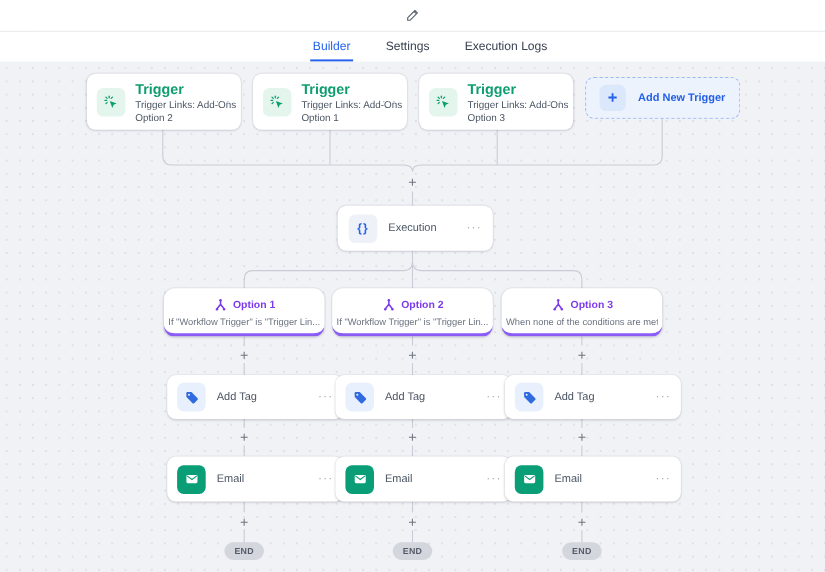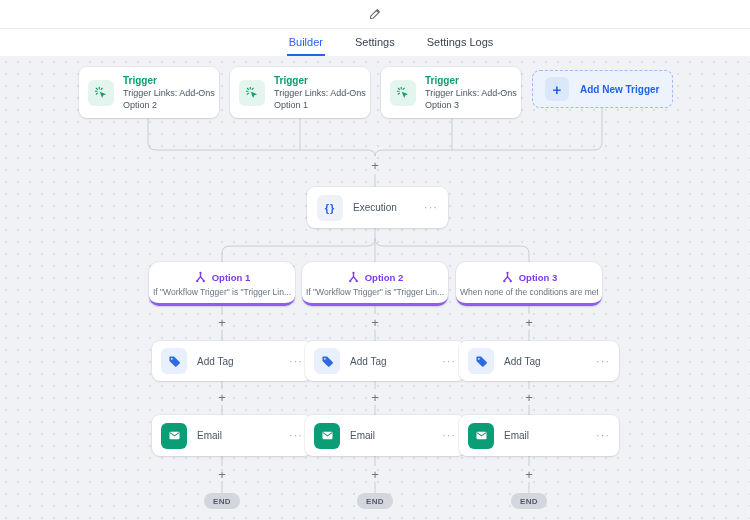--- a/index.html
+++ b/index.html
@@ -32,21 +32,21 @@
   .green-lt{background:#e4f5ee;}
   .blue-lt{background:#e8effd;}
   .gray-lt{background:#eef1f8;}
   .green-solid{background:#0a9e77;}
 
   .dots{margin-left:auto;color:#a7abb5;font-size:11px;letter-spacing:1px;line-height:1;cursor:pointer;}
 
   
   .trigger-card{width:140px;height:51px;display:flex;align-items:center;gap:9px;padding:0 9px;}
   .t-lines{line-height:1.35;min-width:0;}
-  .t-type{font-size:10px;font-weight:700;color:#0d9d6f;}
+  .t-type{font-size:13px;font-weight:700;color:#0d9d6f;}
   .t-line{font-size:9px;color:#4b5563;white-space:nowrap;}
 
   
   .add-new{position:absolute;width:141px;height:38px;border:1.4px dashed #9fbbf2;background:#edf3fd;
     border-radius:8px;display:flex;align-items:center;padding:0 12px;gap:11px;cursor:pointer;}
   .plus-sq{width:24px;height:24px;border-radius:6px;background:#dbe7fb;color:#2563eb;font-size:15px;font-weight:600;
     display:flex;align-items:center;justify-content:center;line-height:1;}
   .add-new-label{font-size:10px;font-weight:700;color:#2360e8;white-space:nowrap;}
 
   
@@ -83,21 +83,21 @@
         <svg width="12" height="12" viewBox="0 0 14 14">
             <path d="M9.6 1.8 L12.2 4.4 L4.6 12 L1.8 12.2 L2 9.4 Z M8.6 2.8 L11.2 5.4" stroke="#5b6470" stroke-width="1.2" fill="none" stroke-linejoin="round"></path>
           </svg>
       </span>
     </div>
   </header>
 
   <nav class="tabs">
     <div class="tab active">Builder</div>
     <div class="tab">Settings</div>
-    <div class="tab">Settings Logs</div>
+    <div class="tab">Execution Logs</div>
   </nav>
 
   <div class="canvas">
 
     <svg class="connectors">
 
       <path d="M148,62 V86 Q148,94 156,94 H367 Q375,94 375,100"></path>
       <path d="M602,52 V86 Q602,94 594,94 H383 Q375,94 375,100"></path>
       <path d="M300,62 V94"></path>
       <path d="M452,62 V94"></path>

